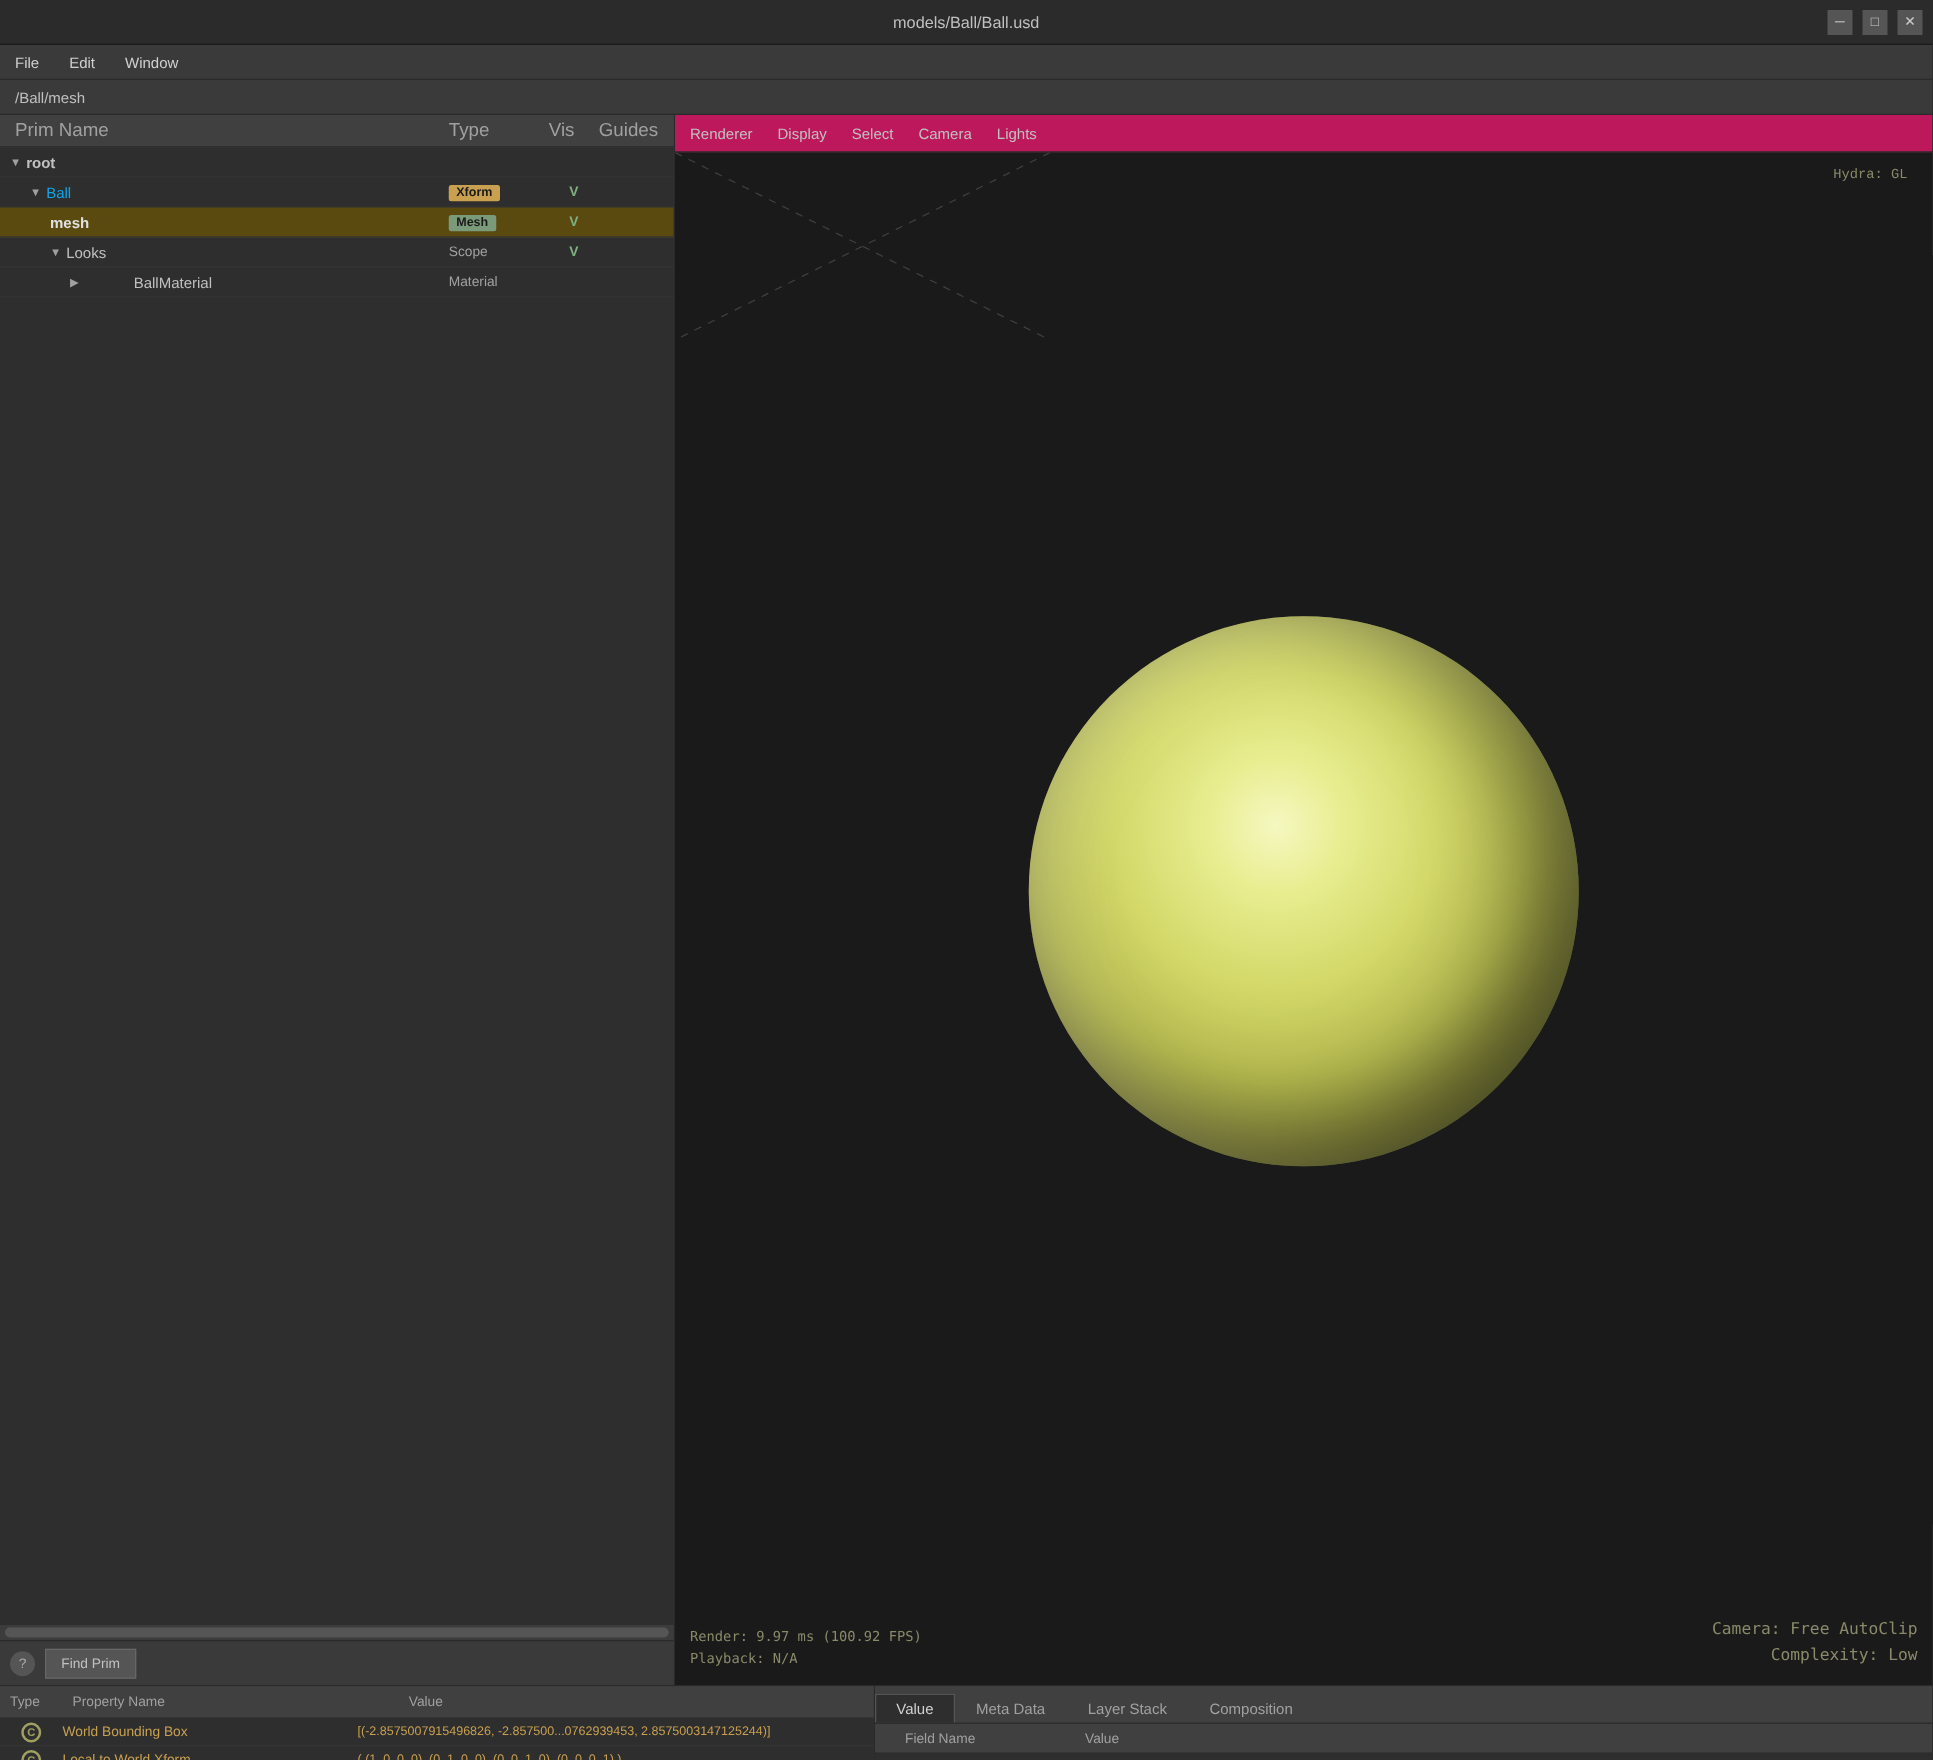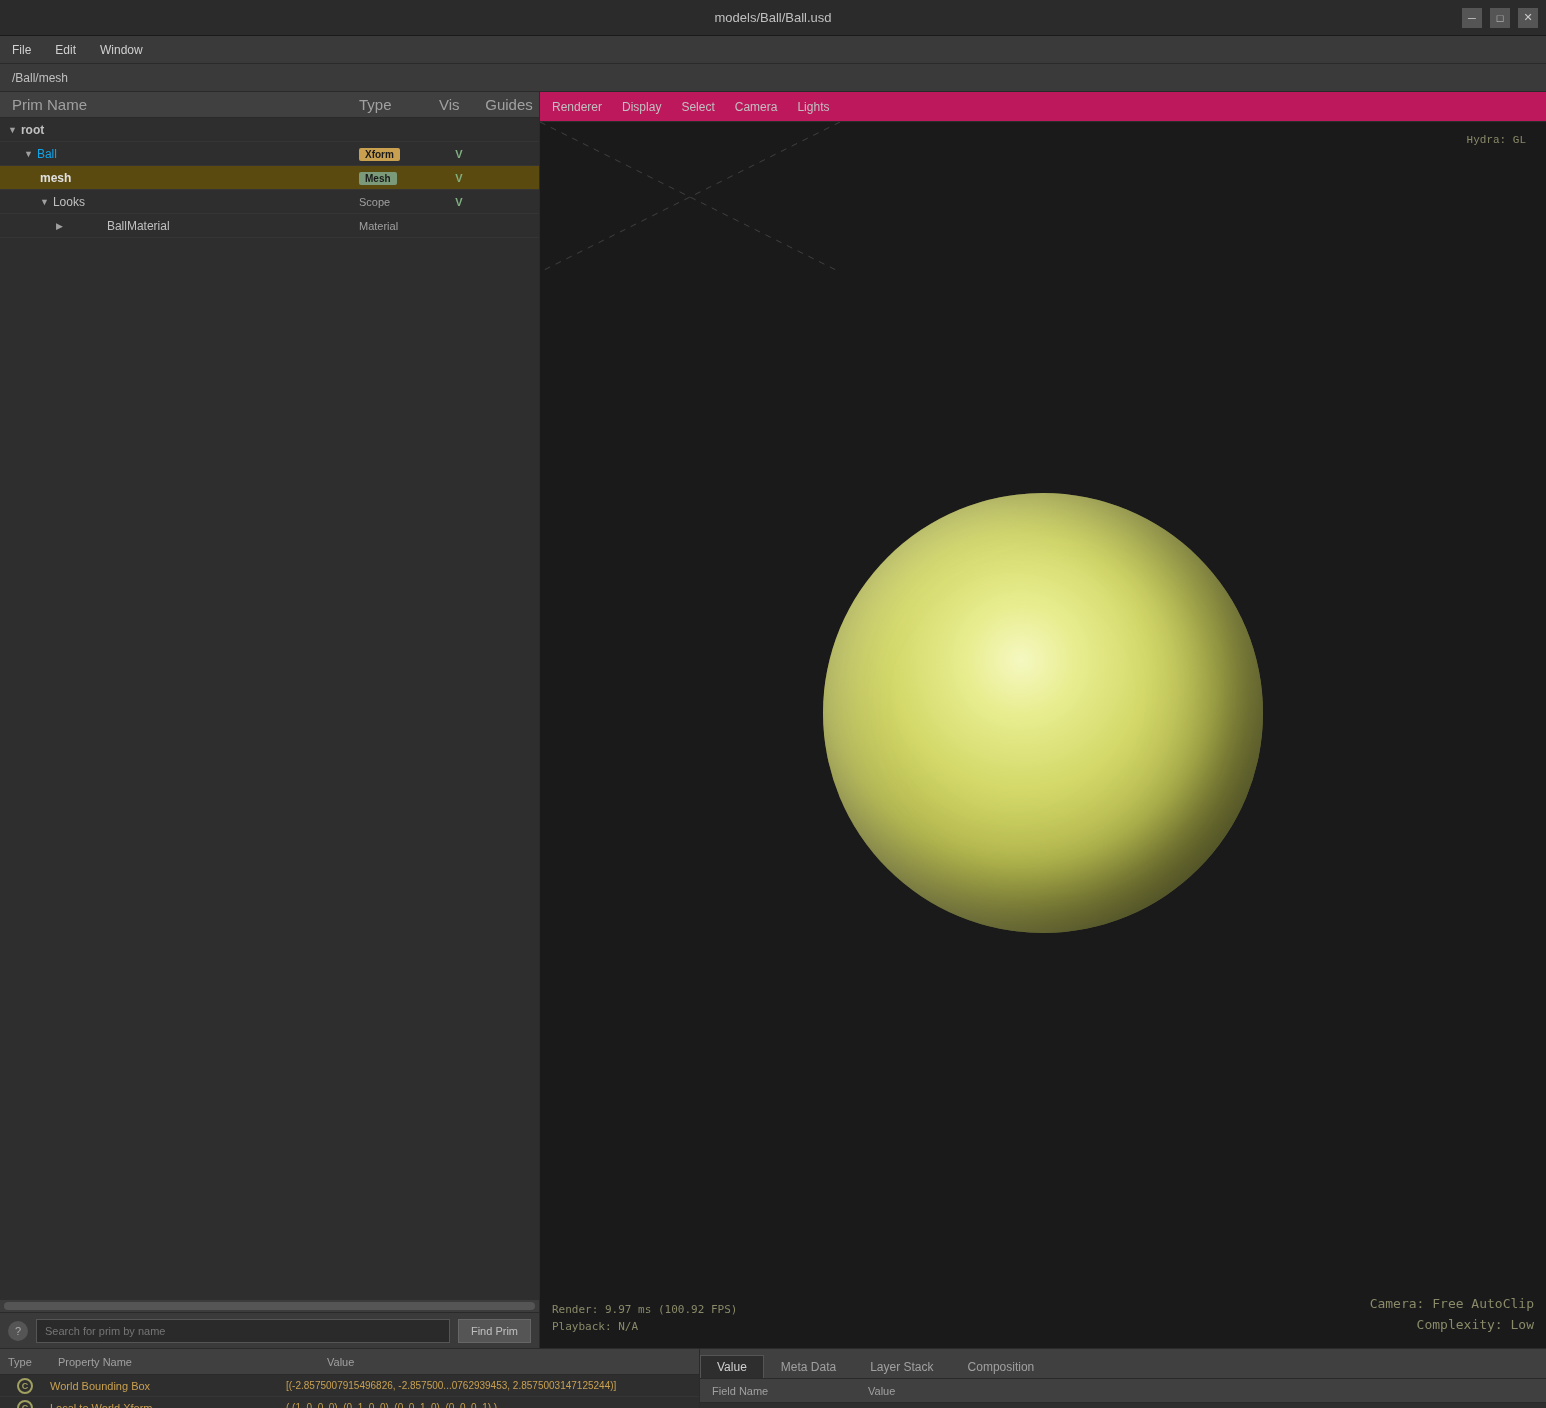--- a/index.html
+++ b/index.html
@@ -174,21 +174,21 @@
       height: 26px;
       display: flex;
       align-items: center;
       border-bottom: 1px solid #2a2a2a;
       font-size: 15px;
       color: #a0a0a0;
     }
     .tree-header-name { flex: 1; padding-left: 12px; }
     .tree-header-type { width: 80px; }
     .tree-header-vis { width: 40px; }
-    .tree-header-guides { width: 60px; text-align: center; }
+    .tree-header-guides { width: 60px; }
     .tree-row {
       height: 24px;
       display: flex;
       align-items: center;
       border-bottom: 1px solid #353535;
       cursor: pointer;
     }
     .tree-row.selected { background: #5a4a10; }
     .tree-name { flex: 1; display: flex; align-items: center; padding-left: 8px; }
     .tree-type { width: 80px; font-size: 11px; }
@@ -331,21 +331,21 @@
       overflow-y: auto;
       background: #2e2e2e;
     }
     .meta-header {
       background: #404040;
       height: 24px;
       display: flex;
       align-items: center;
       border-bottom: 1px solid #2a2a2a;
     }
-    .meta-header-field { width: 160px; padding-left: 12px; font-size: 11px; color: #a0a0a0; }
+    .meta-header-field { width: 160px; padding-left: 24px; font-size: 11px; color: #a0a0a0; }
     .meta-header-value { flex: 1; padding-left: 8px; font-size: 11px; color: #a0a0a0; }
     .meta-row {
       min-height: 24px;
       display: flex;
       align-items: flex-start;
       border-bottom: 1px solid #353535;
       padding: 4px 0;
     }
     .meta-field { width: 160px; padding-left: 12px; font-size: 11px; color: #a0a0a0; padding-top: 1px; }
     .meta-value { flex: 1; padding-left: 8px; font-size: 11px; color: #c0c0c0; line-height: 1.4; }
@@ -448,21 +448,20 @@
         <div class="tree-type">
           <span class="type-material">Material</span>
         </div>
         <div class="tree-vis"></div>
         <div class="tree-guides"></div>
       </div>
     </div>
     <div class="scrollbar-h"></div>
     <div class="find-bar">
       <div class="help-btn">?</div>
-      <input class="find-input" placeholder="Search for prim by name" style="">
       <button class="find-btn">Find Prim</button>
     </div>
   </div>
 
   <div class="right-panel">
     <div class="viewport-toolbar">
       <span class="viewport-toolbar-item">Renderer</span>
       <span class="viewport-toolbar-item">Display</span>
       <span class="viewport-toolbar-item">Select</span>
       <span class="viewport-toolbar-item">Camera</span>

